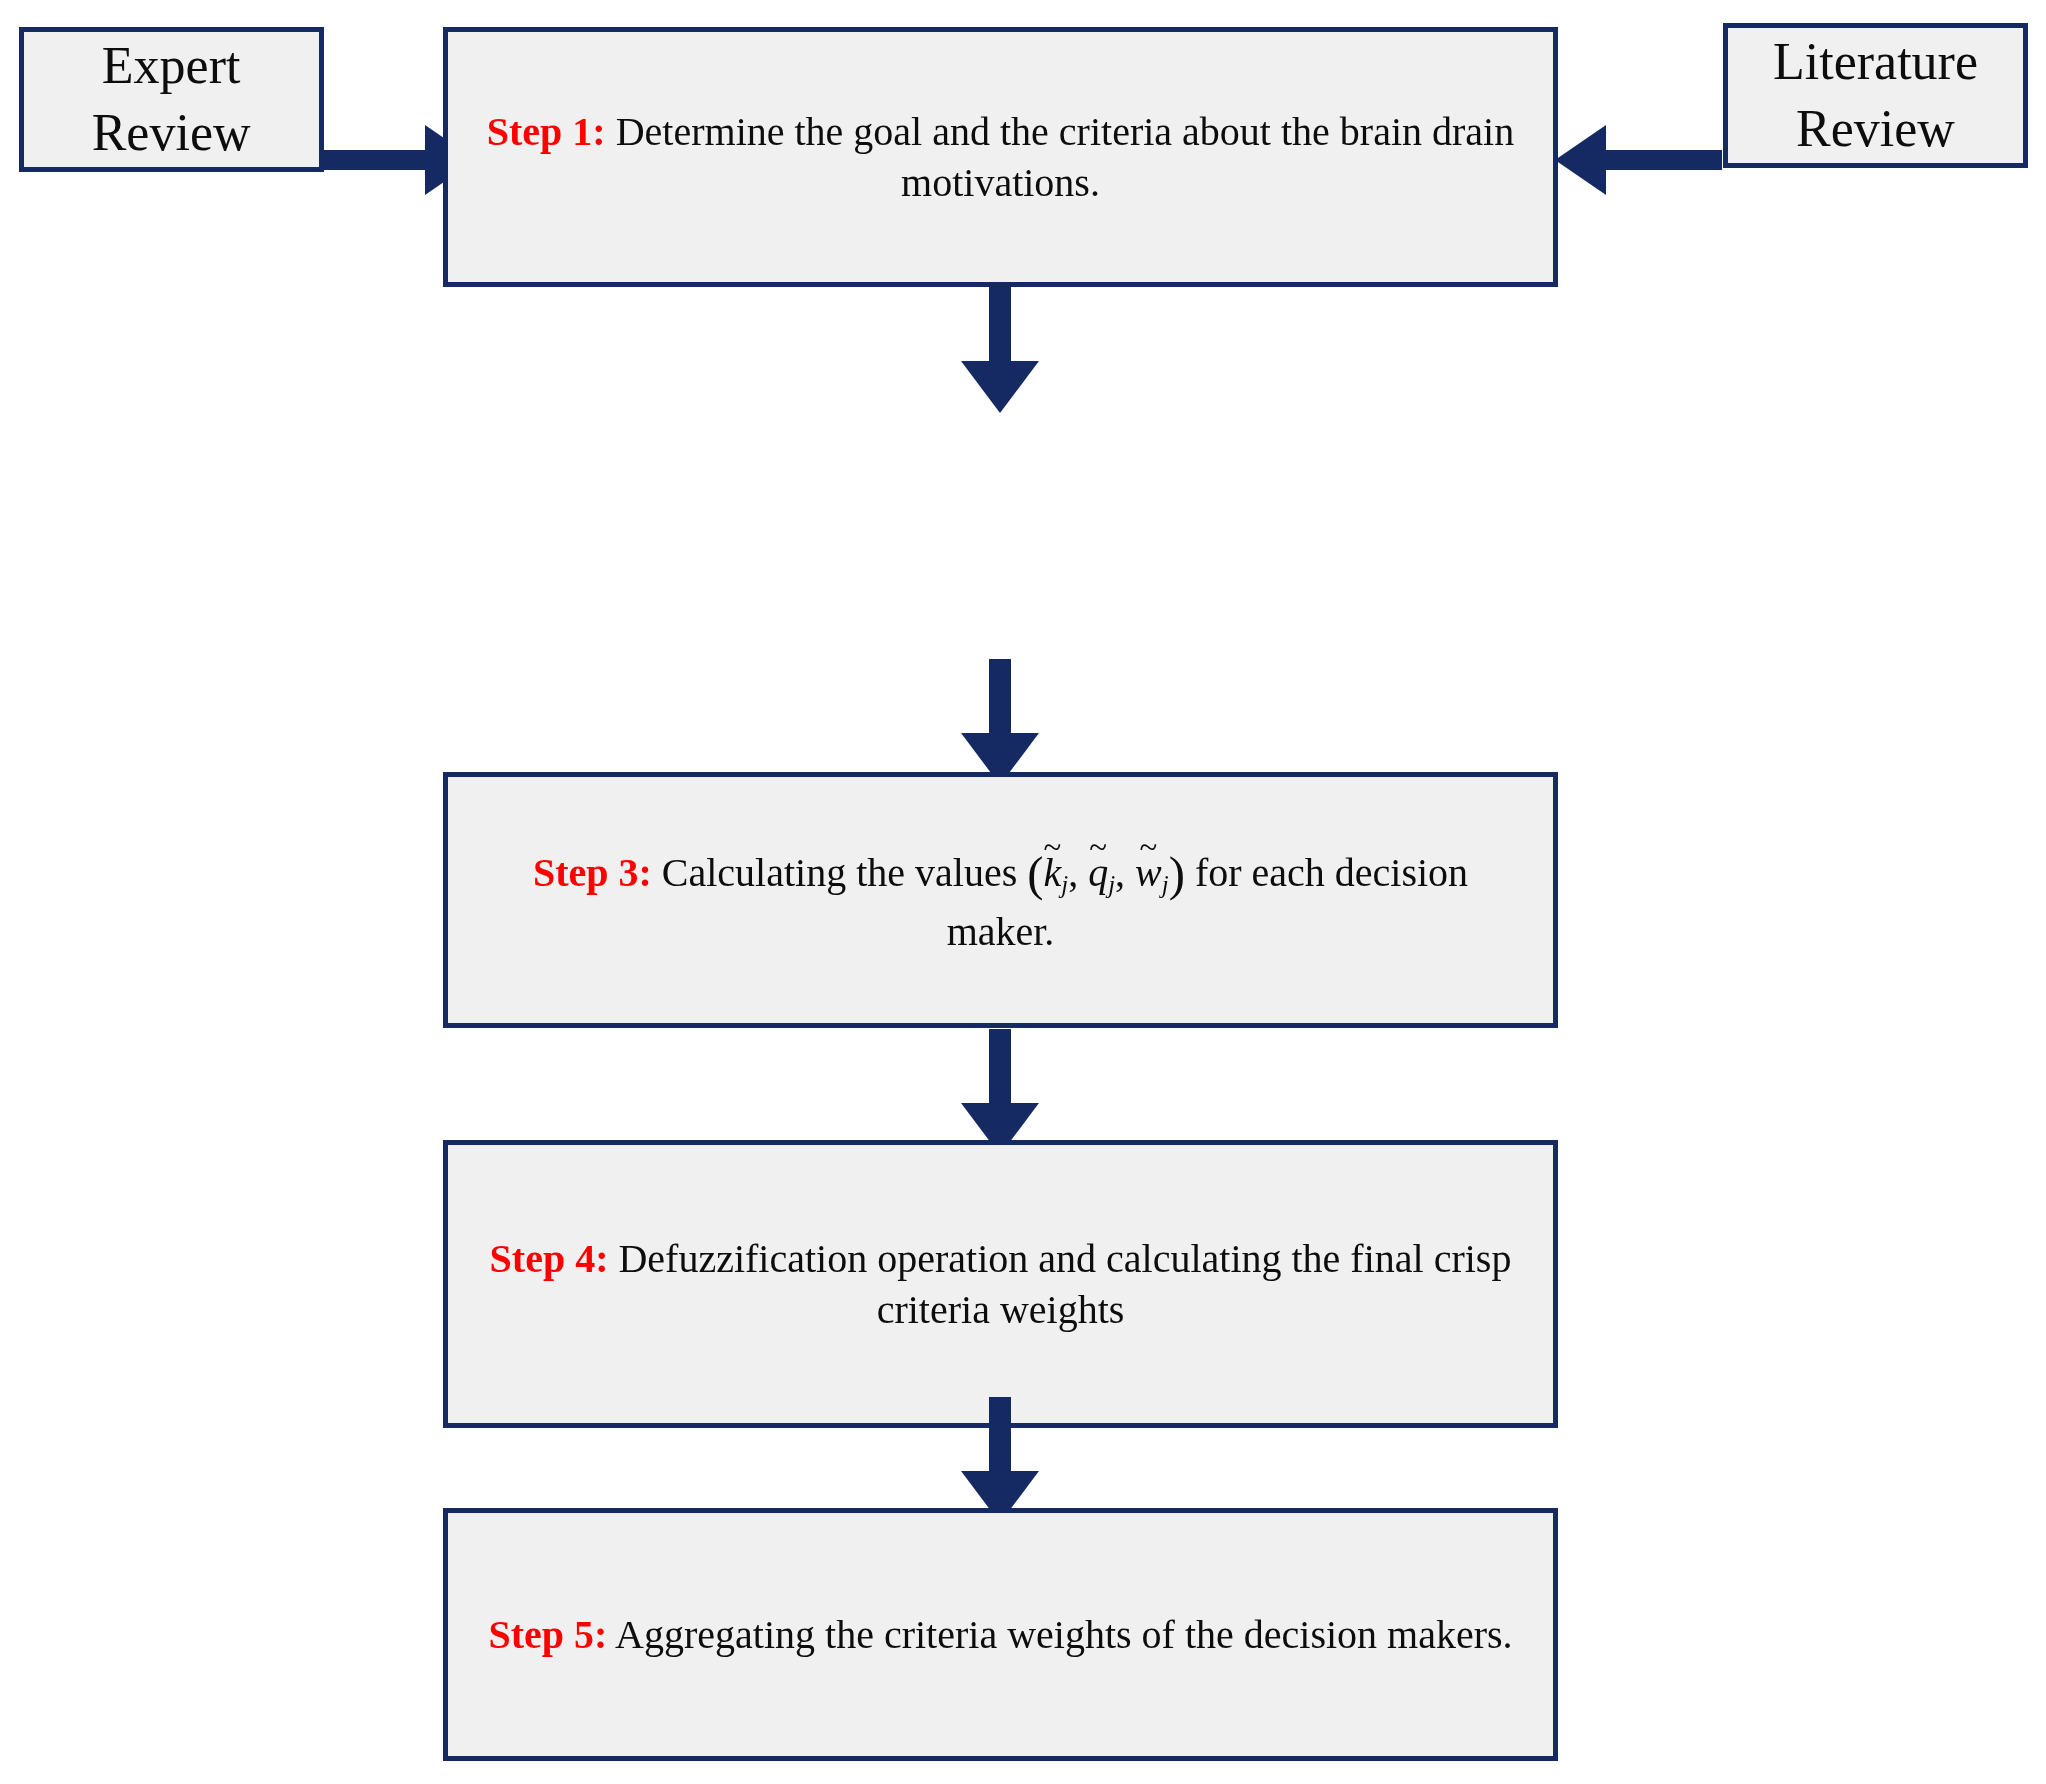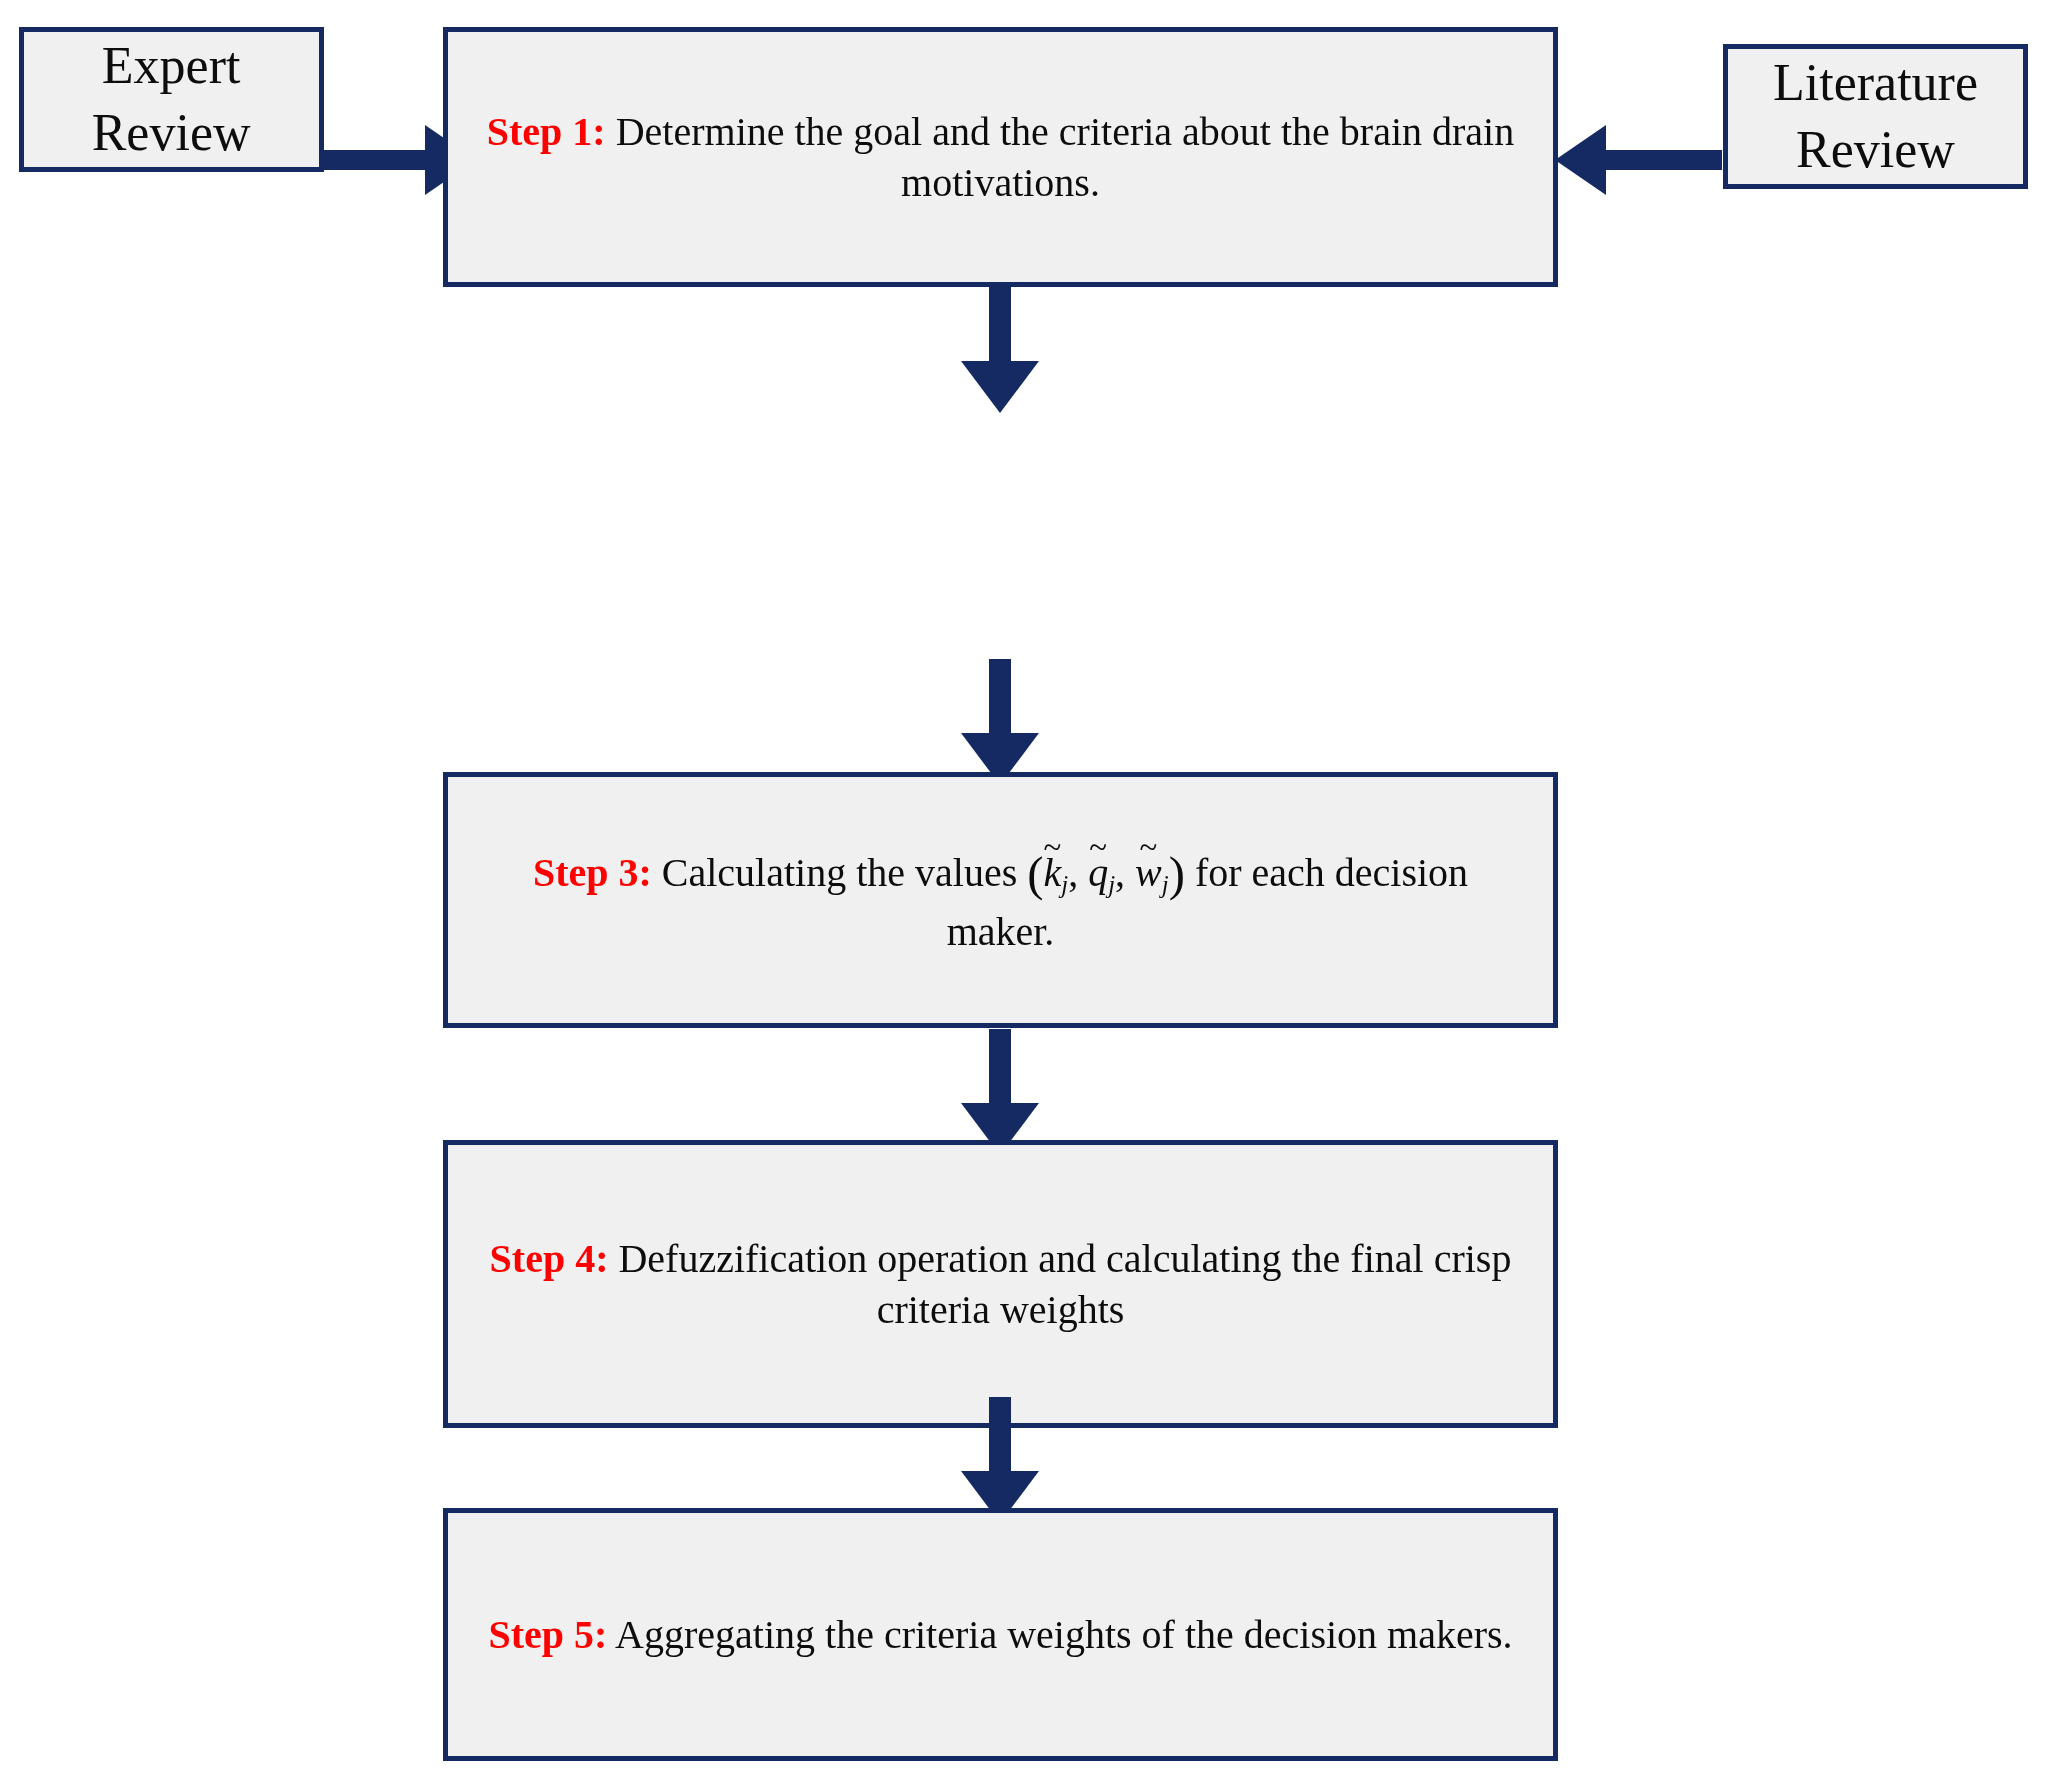--- a/index.html
+++ b/index.html
@@ -141,21 +141,21 @@
       <span>Expert</span><br>
       <span>Review</span>
     </div>
   </div>
 
   <div class="arrow-h" style="left:324px; top:160px;">
     <div class="shaft" style="width:116px;"></div>
     <div class="head-right" style="left:101px;"></div>
   </div>
 
-  <div class="flowbox sidebox" style="left:1723px; top:44px; width:305px; height:145px;">
+  <div class="flowbox sidebox" style="left:1723px; top:23px; width:305px; height:145px;">
     <div class="inner">
       <span>Literature</span><br>
       <span>Review</span>
     </div>
   </div>
 
   <div class="arrow-h" style="left:1606px; top:160px;">
     <div class="shaft" style="width:116px; left:0;"></div>
     <div class="head-left" style="left:-51px;"></div>
   </div>

